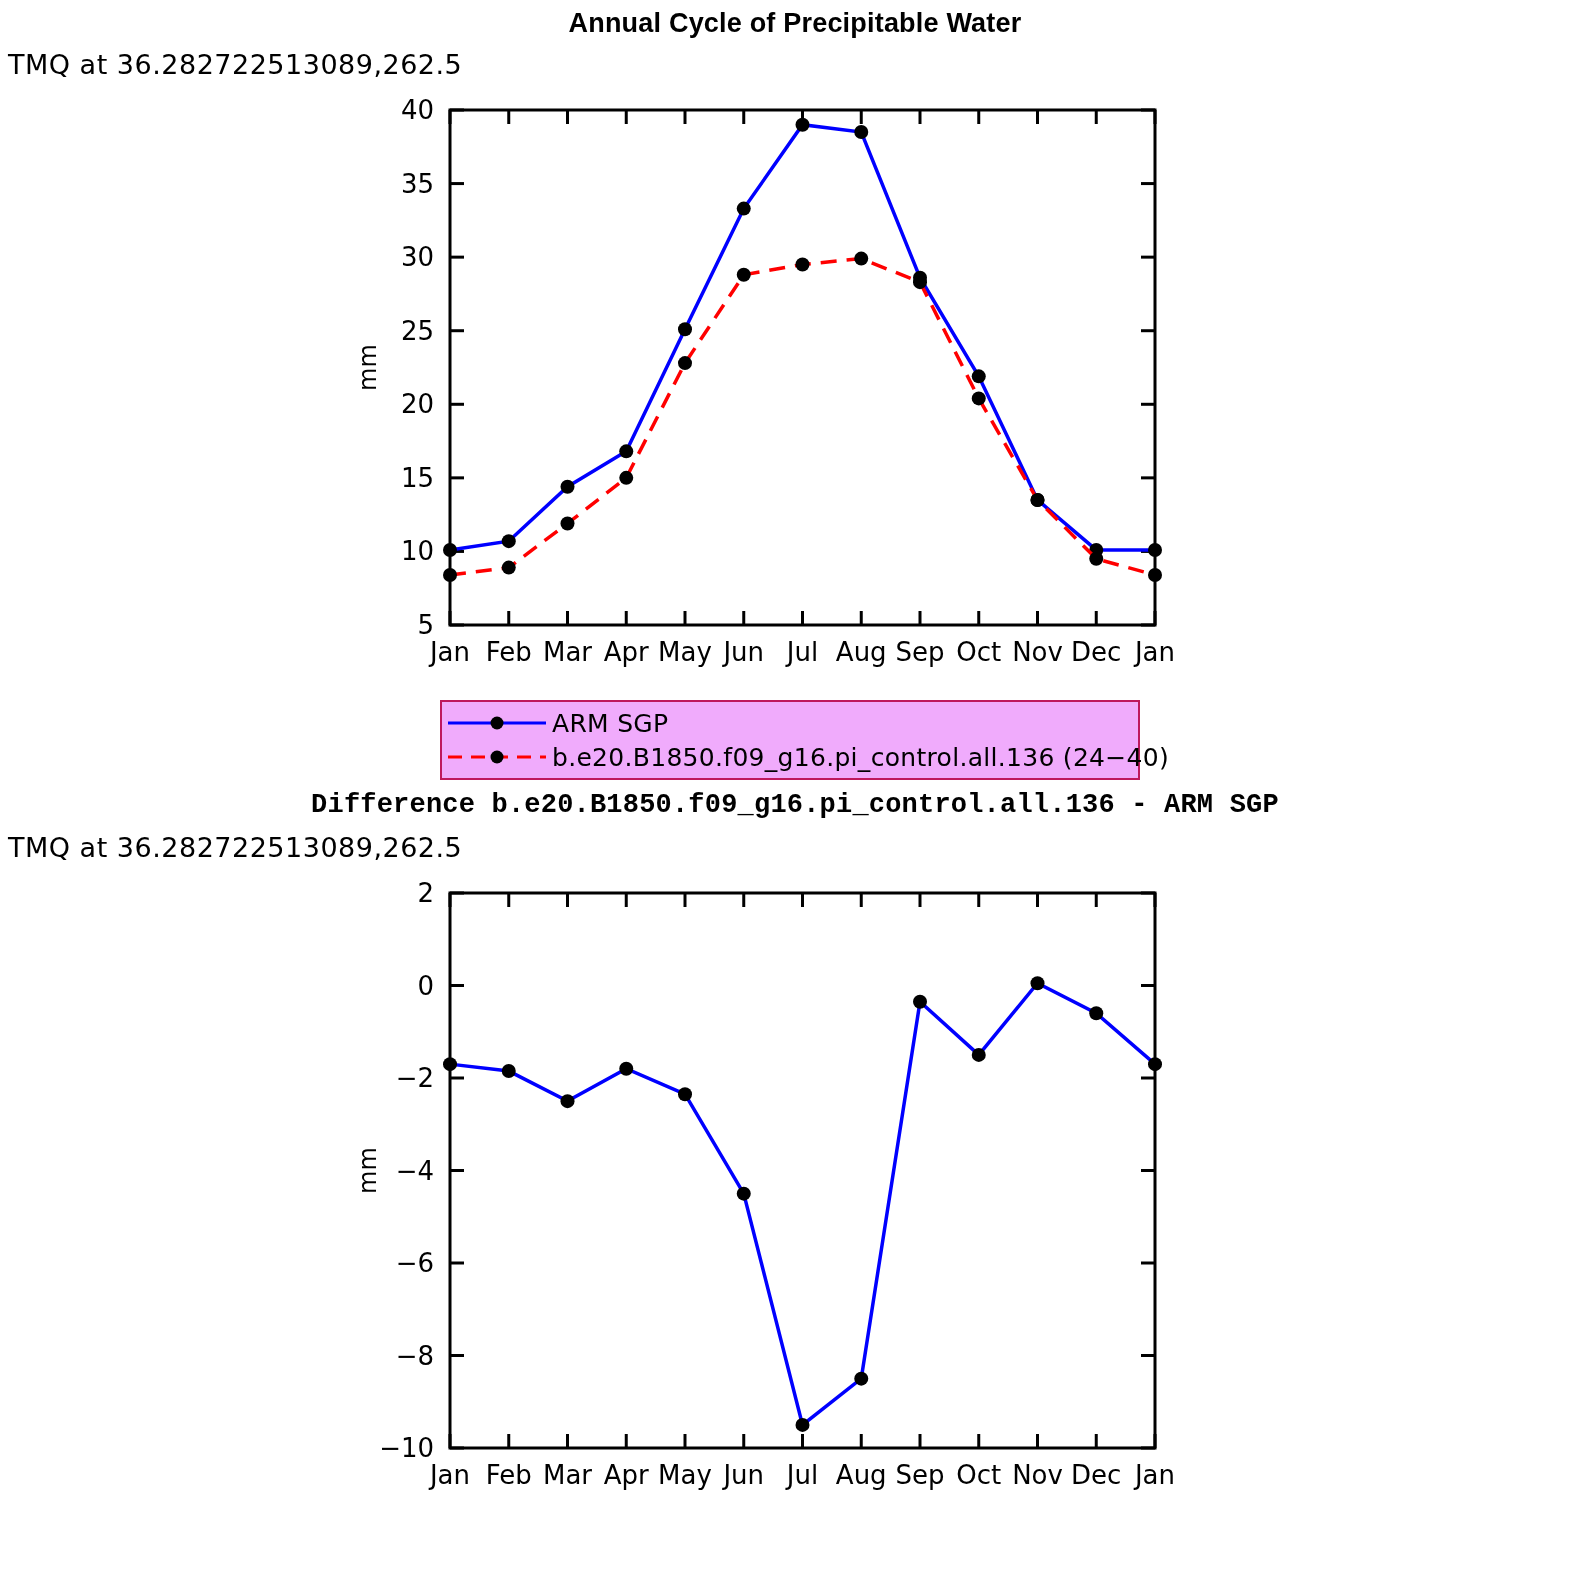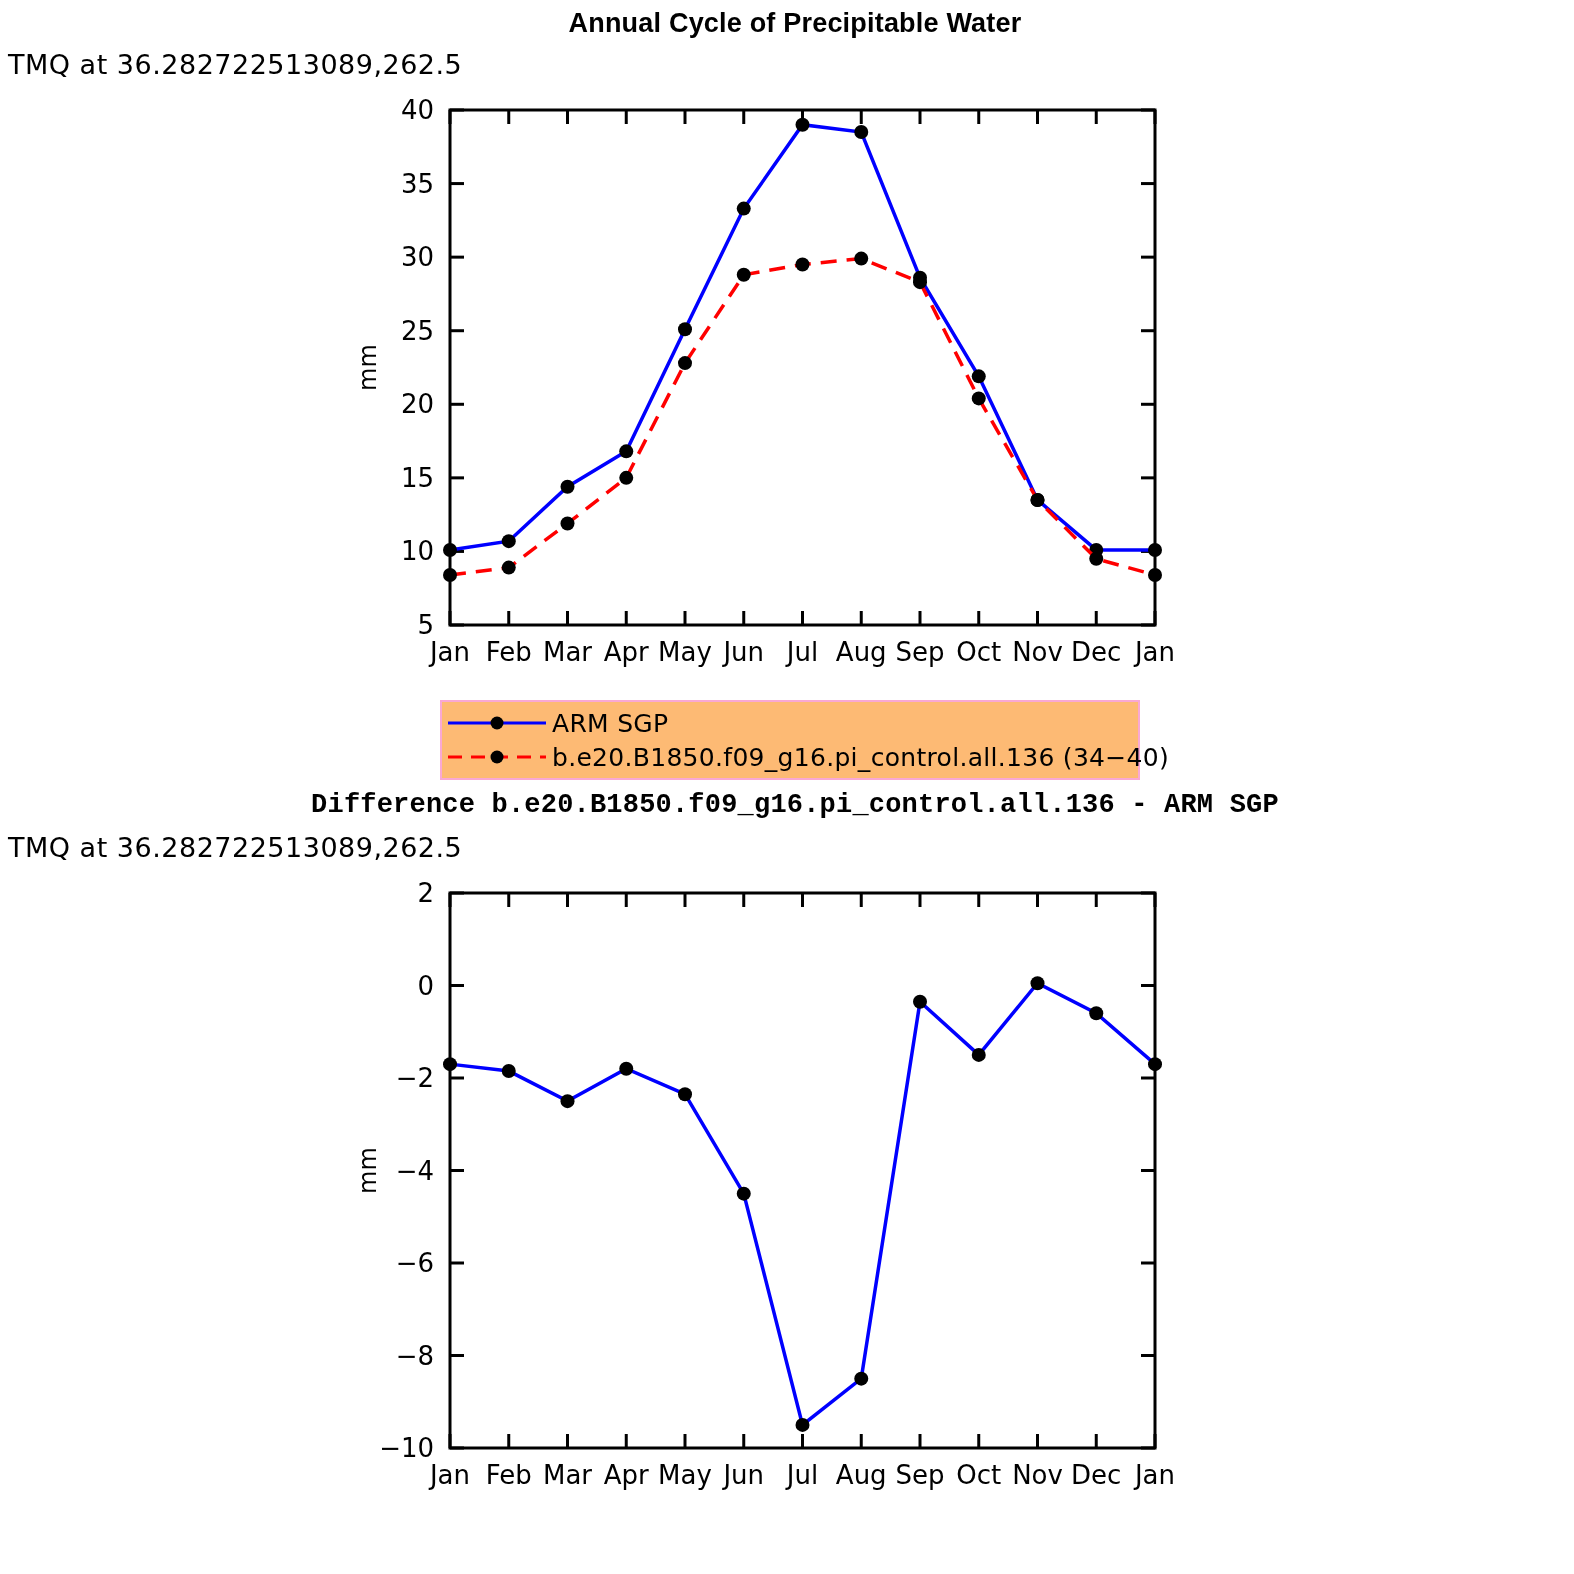--- a/index.html
+++ b/index.html
@@ -38,22 +38,22 @@
     letter-spacing: 0.5px;
   }
   .plot-area {
     position: relative;
     margin: 0 auto;
   }
   svg { display: block; }
 
   .legend-box {
     position: absolute;
-    border: 2px solid #f9a8d4;
-    background: #fdba74;
+    border: 2px solid #be185d;
+    background: #f0abfc;
     box-sizing: border-box;
     text-align: right;
   }
   .legend-row {
     display: flex;
     align-items: center;
     height: 34px;
   }
   .legend-sample {
     width: 110px;
@@ -183,21 +183,21 @@
       </div>
       <div class="legend-label">ARM SGP</div>
     </div>
     <div class="legend-row">
       <div class="legend-sample">
         <svg width="110" height="34" viewBox="0 0 110 34">
           <line x1="6" y1="17" x2="104" y2="17" stroke="#ff0000" stroke-width="3" stroke-dasharray="14,9"></line>
           <circle cx="55" cy="17" r="6.5" fill="#000000"></circle>
         </svg>
       </div>
-      <div class="legend-label">b.e20.B1850.f09_g16.pi_control.all.136 (34−40)</div>
+      <div class="legend-label">b.e20.B1850.f09_g16.pi_control.all.136 (24−40)</div>
     </div>
   </div>
 </div>
 
 <div class="panel" id="panel-bottom">
   <div class="main-title" style="margin-top:0px;font-family:Liberation Mono, monospace;">Difference b.e20.B1850.f09_g16.pi_control.all.136 - ARM SGP</div>
   <div class="sub-title" style="margin-top:12px;">TMQ at 36.282722513089,262.5</div>
 
   <div class="plot-area" style="width:1100px;height:660px;">
     <svg id="svg-bottom" width="1100" height="660" viewBox="0 0 1100 660">

